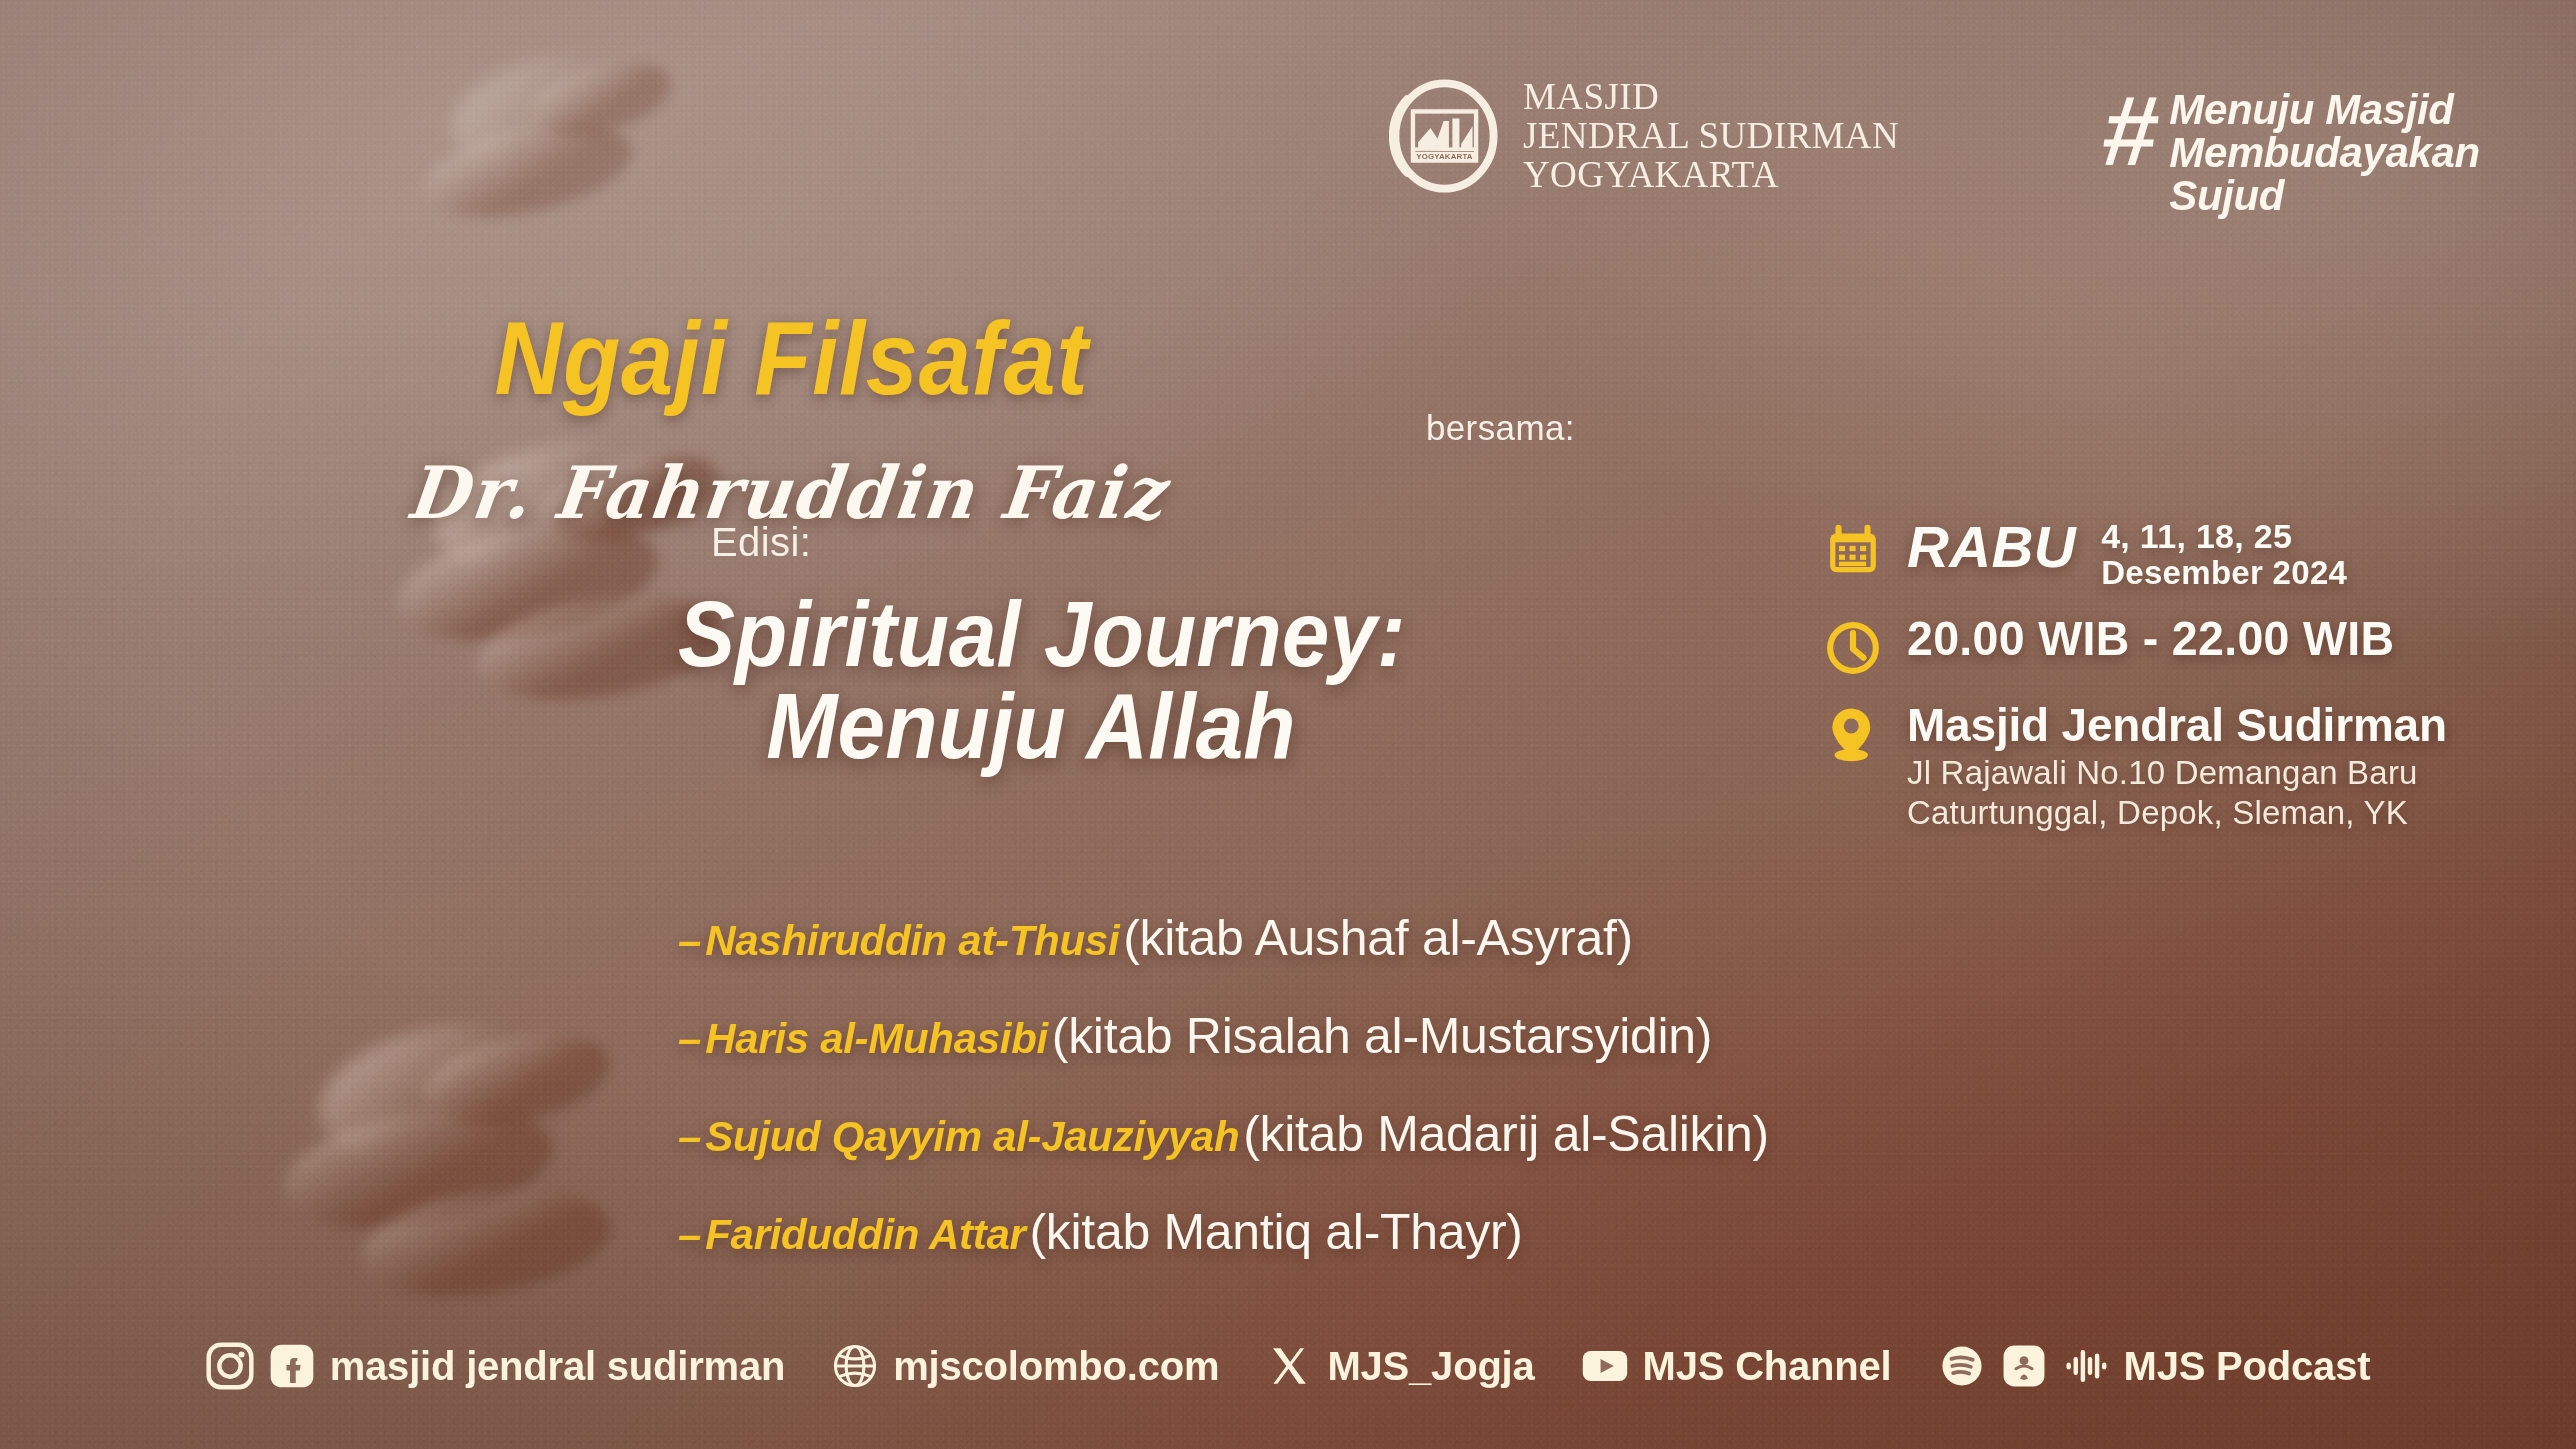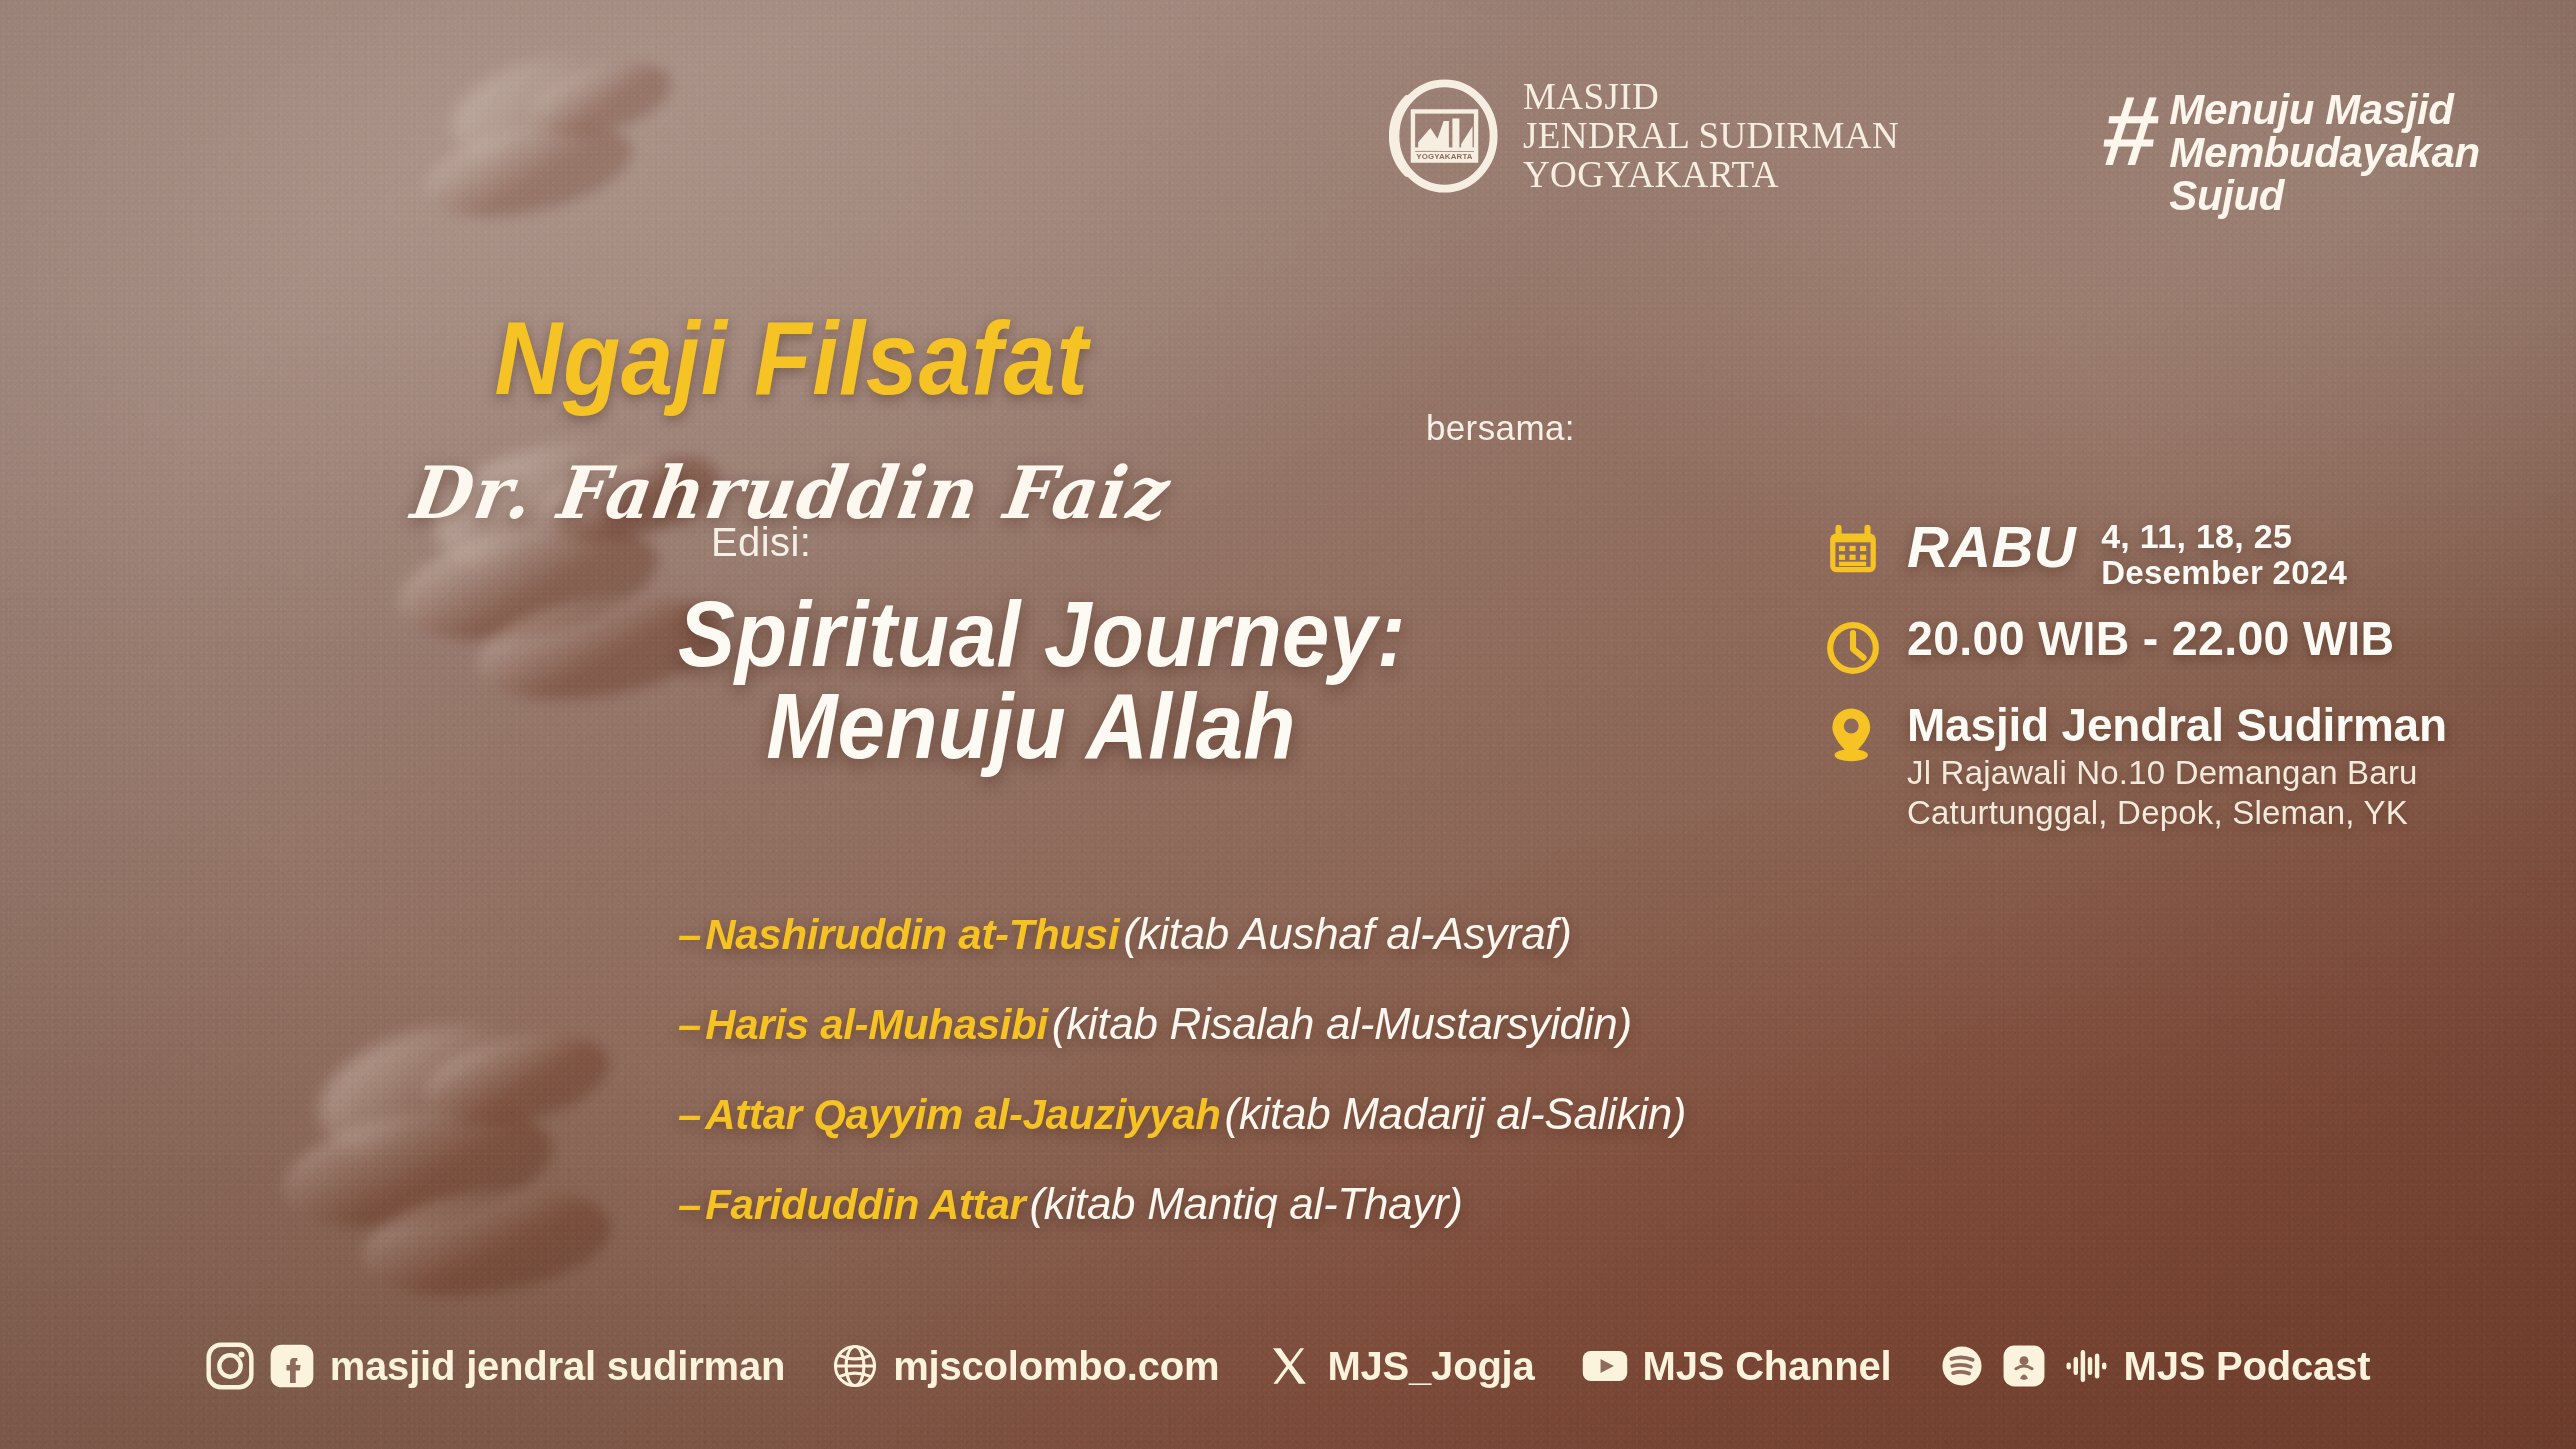--- a/index.html
+++ b/index.html
@@ -113,21 +113,21 @@
     text-shadow:0 5.3px 17.6px rgba(55,22,8,0.42);
   }
   .edition .l2{ padding-left:95px; }
 
   
   .list{ position:absolute; left:678px; top:909px; width:1197px; }
   .list-row{ margin-bottom:40px; white-space:nowrap;
              text-shadow:0 3.5px 12.3px rgba(55,22,8,0.38); }
   .dash{ color:#F5C324; font-size:42px; font-weight:bold; font-style:italic; }
   .nm{ color:#F5C324; font-size:42px; font-weight:bold; font-style:italic; letter-spacing:-0.3px; }
-  .kt{ color:#FBF6EE; font-size:44px; font-style:italic; letter-spacing:-0.3px; }
+  .kt{ color:#FBF6EE; font-size:50px; letter-spacing:-0.3px; }
 
   
   .info{ position:absolute; left:1824px; top:518px; width:722px; }
   .info-row{ display:flex; align-items:flex-start; gap:25px; margin-bottom:8.8px; }
   .ic{ width:58px; height:58px; flex:0 0 auto; margin-top:5.3px; }
   .day{ color:#FCFAF5; font-size:58px; font-weight:bold; line-height:1; letter-spacing:0.4px;
         text-shadow:0 3.5px 12.3px rgba(55,22,8,0.38);font-style:italic; }
   .dates{ color:#FCFAF5; font-size:34px; font-weight:bold; line-height:1.08; letter-spacing:0.3px;
           text-shadow:0 3.5px 12.3px rgba(55,22,8,0.38); }
   .dates .d2{ font-size:33px; }
@@ -228,21 +228,21 @@
       <span class="nm">Nashiruddin at-Thusi</span>
       <span class="kt">(kitab Aushaf al-Asyraf)</span>
     </div>
     <div class="list-row">
       <span class="dash">–</span>
       <span class="nm">Haris al-Muhasibi</span>
       <span class="kt">(kitab Risalah al-Mustarsyidin)</span>
     </div>
     <div class="list-row">
       <span class="dash">–</span>
-      <span class="nm">Attar Qayyim al-Jauziyyah</span>
+      <span class="nm">Sujud Qayyim al-Jauziyyah</span>
       <span class="kt">(kitab Madarij al-Salikin)</span>
     </div>
     <div class="list-row">
       <span class="dash">–</span>
       <span class="nm">Fariduddin Attar</span>
       <span class="kt">(kitab Mantiq al-Thayr)</span>
     </div>
   </div>
 
   <div class="info">

